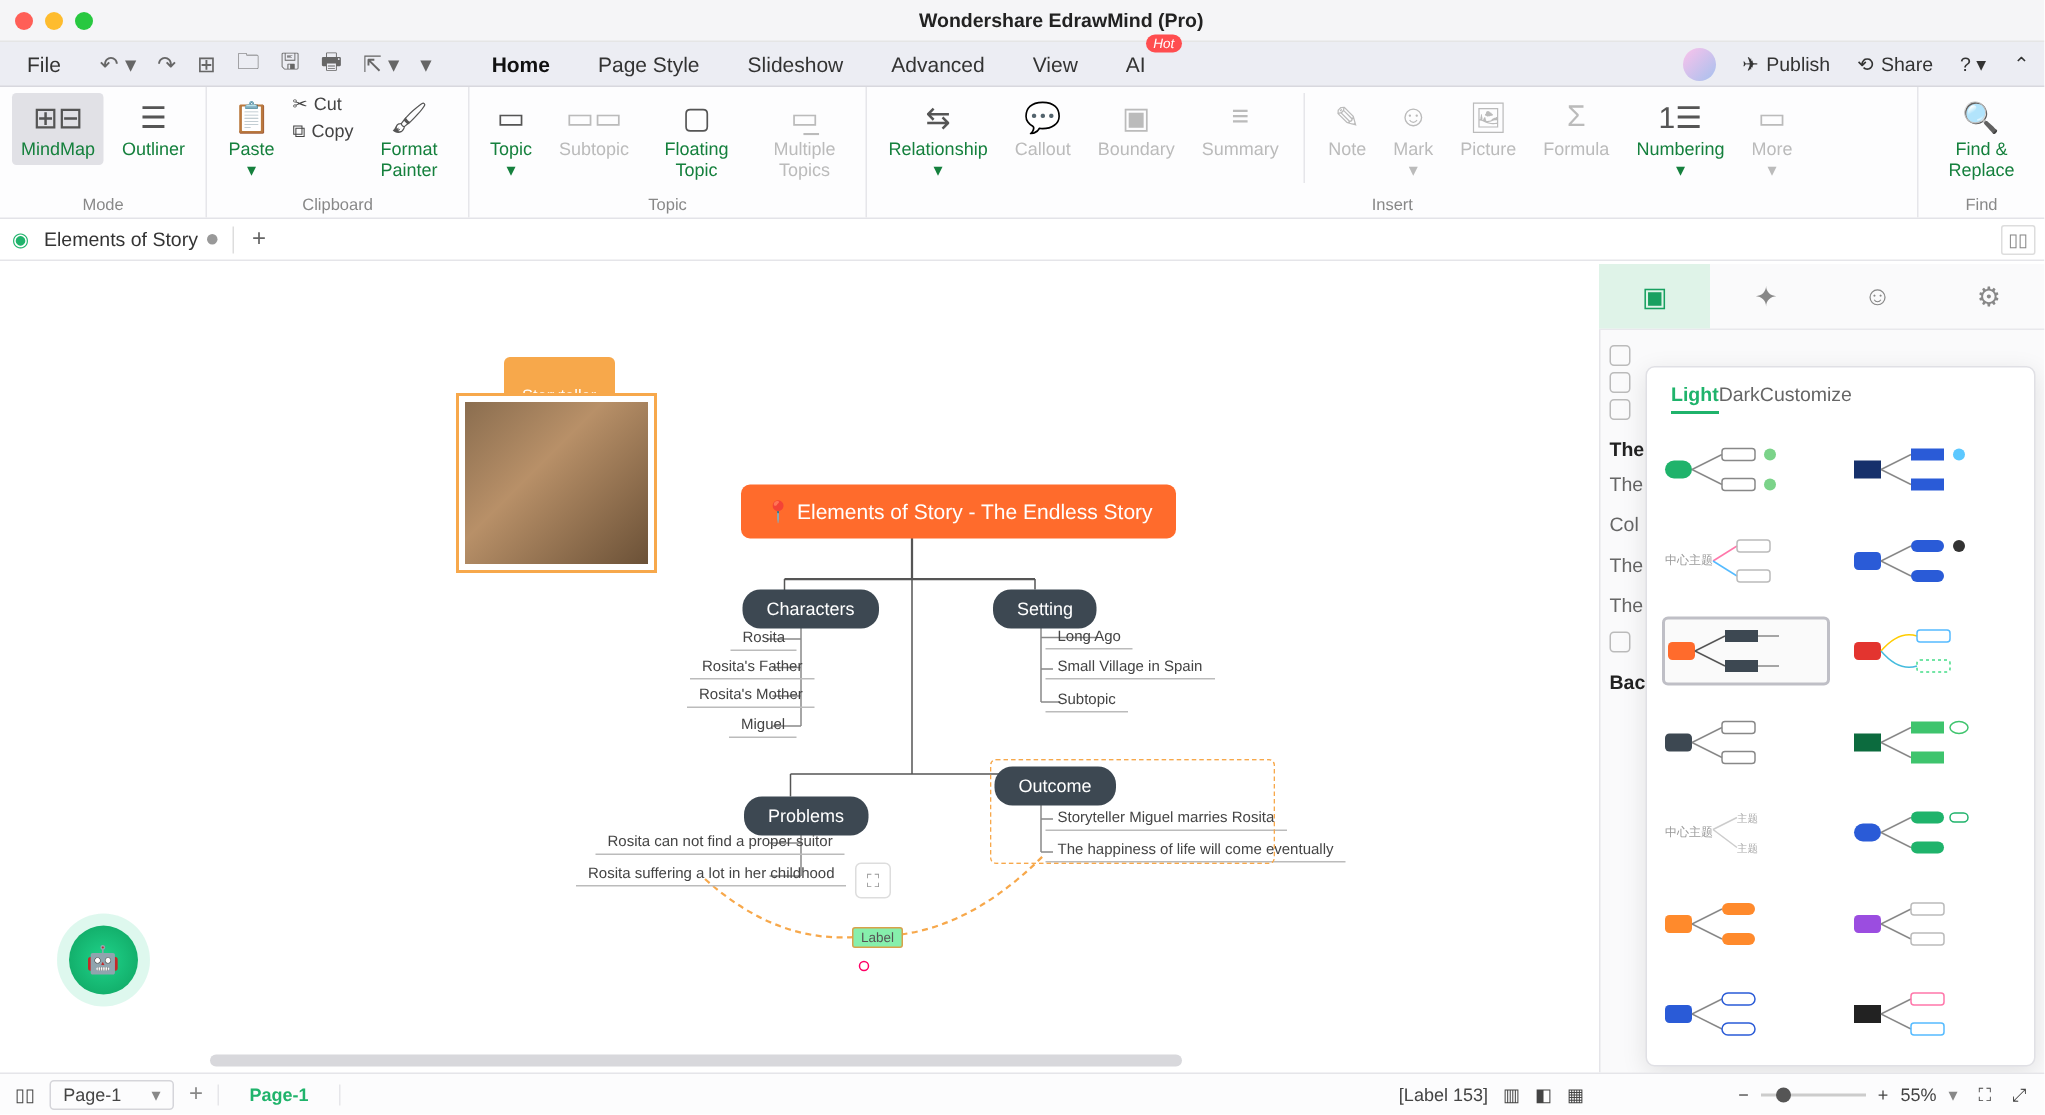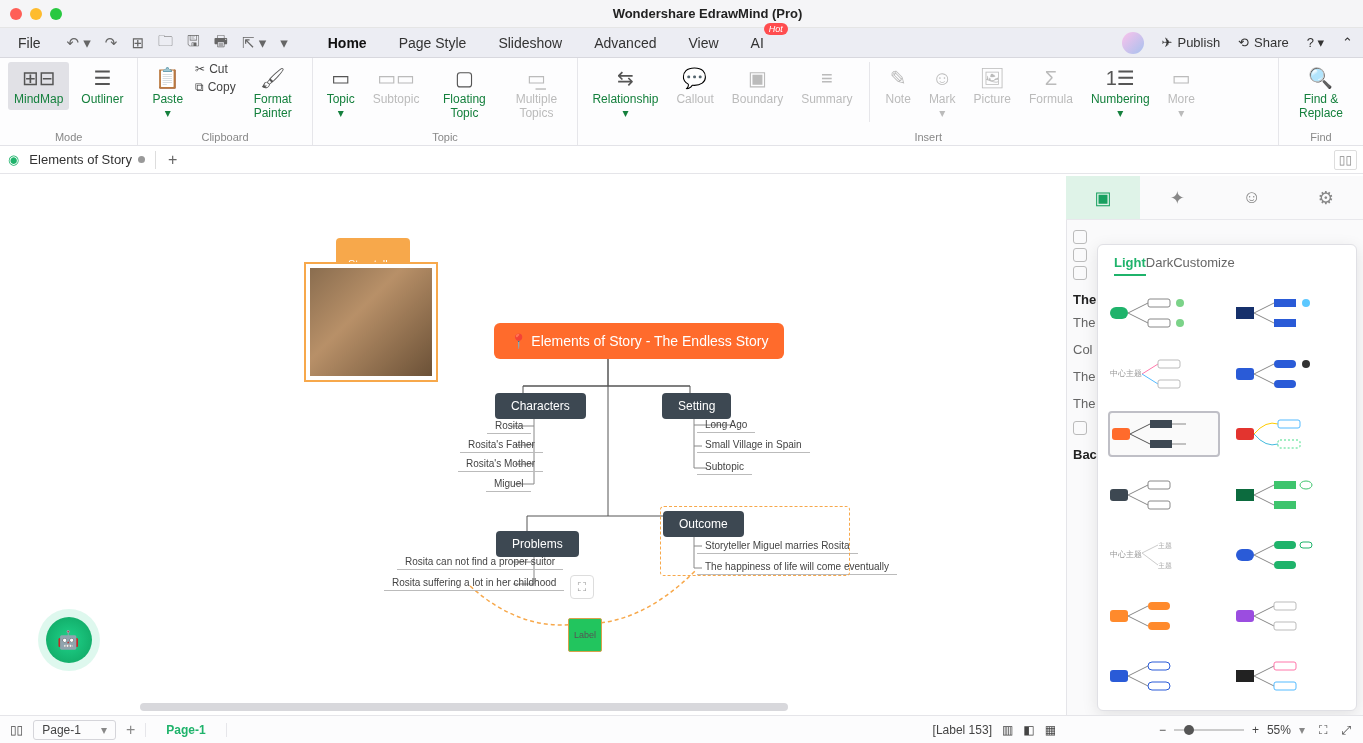--- a/index.html
+++ b/index.html
@@ -64,26 +64,26 @@
 .theme-tab.active { color:#1fb36b; font-weight:600; border-bottom:2px solid #1fb36b;}
 .theme-grid { flex:1; overflow:auto; padding: 8px 10px; display:grid; grid-template-columns: 1fr 1fr; gap: 12px 14px;}
 .theme-item { height:46px; border-radius:4px; display:flex; align-items:center; justify-content:flex-start; background:#fff;}
 .theme-item.selected { border:2px solid #bfbfc6; background:#fafafa;}
 .tsvg { width: 80px; height: 36px;}
 
 
 .node { position:absolute; font-size: 11px; color:#fff; text-align:center; border-radius:4px; display:flex; align-items:center; justify-content:center; padding: 4px 10px; }
 .central { background:#ff6b2c; font-size:14px; padding: 10px 16px; border-radius:6px;}
 .story-tag { background:#f7a84b; font-size:11px; padding:20px 12px; border-radius:4px;}
-.topic { background:#3d4852; font-size:12px; padding: 6px 16px;}
+.topic { background:#3d4852; font-size:12px; padding: 6px 16px; border-radius: 12px;}
 .sub { font-size:10px; color:#444; background:transparent; border-bottom:1px solid #bbb; border-radius:0; padding: 2px 8px;}
 .sel-box { position:absolute; border:1.5px dashed #f7a84b; border-radius:4px;}
 .img-box { position:absolute; border:2px solid #f7a84b; padding:4px; background:#fff;}
 .img-inner { width:122px; height:108px; background: linear-gradient(135deg,#8a6d4f 0%,#b89068 40%,#6b5137 100%); }
-.lbl-box { position:absolute; background:#22c55e; border:1px solid #d7a24a; font-size:9px; padding:11px 5px; border-radius:2px; color:#555;}
+.lbl-box { position:absolute; background:#86efac; border:1px solid #d7a24a; font-size:9px; padding:1px 5px; border-radius:2px; color:#555;}
 .float-btn { position:absolute; width:24px; height:24px; border:1px solid #ddd; border-radius:4px; display:flex; align-items:center; justify-content:center; font-size:12px; color:#999; background:#fff;}
 
 
 .ai-float { position:absolute; left: 46px; bottom: 80px; width:46px; height:46px; border-radius:50%; background: radial-gradient(circle,#1fd38a,#0ea15f); box-shadow: 0 0 0 8px rgba(31,211,138,.15); display:flex; align-items:center; justify-content:center; color:#063; font-size:18px;}
 
 
 .pagebar { position:absolute; left:0; right:0; bottom:0; height:28px; background:#fcfcfd; border-top:1px solid #e5e5e9; display:flex; align-items:center; font-size:12px; color:#444;}
 .left-side { width: 1066px; display:flex; align-items:center; gap: 10px; padding: 0 10px;}
 .page-sel { border:1px solid #d5d5da; padding: 2px 8px; border-radius:3px; display:flex; gap:20px; align-items:center;}
 .page-tab { color:#1fb36b; font-weight:600; padding: 0 20px; border-left:1px solid #e6e6ea; border-right:1px solid #e6e6ea; height:100%; display:flex; align-items:center;}

